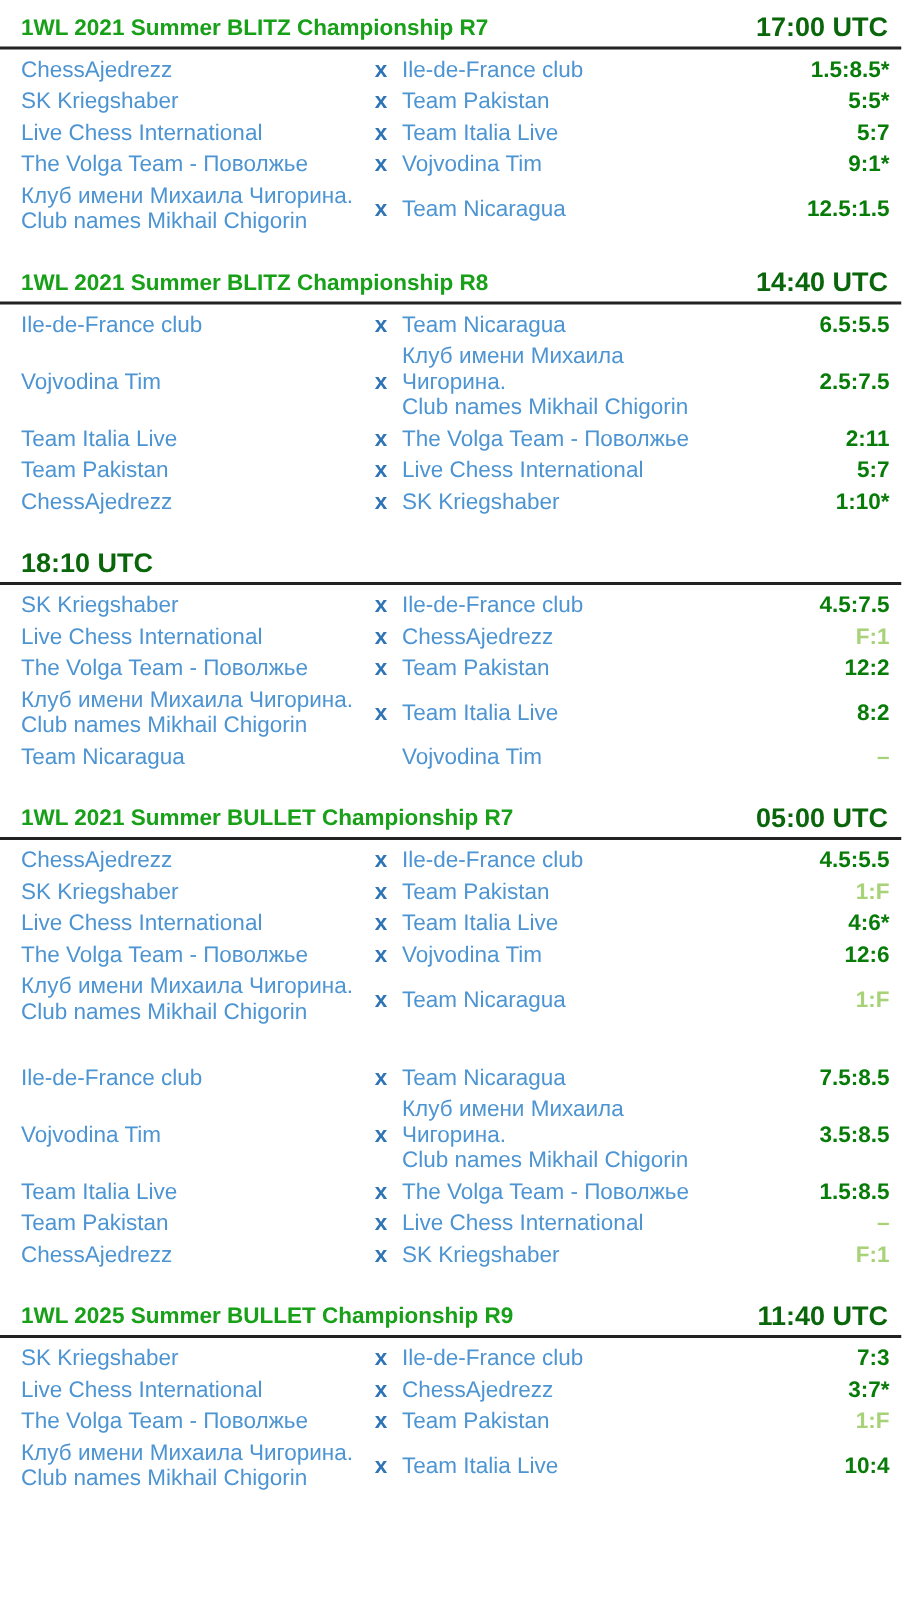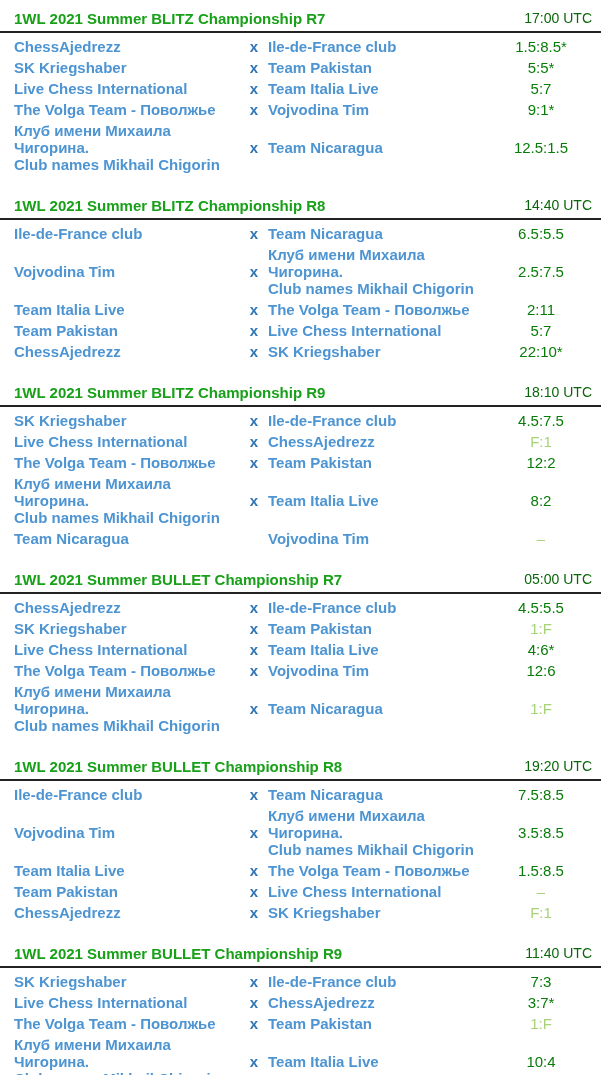--- a/index.html
+++ b/index.html
@@ -16,30 +16,30 @@
   body{font-family:"Liberation Sans","DejaVu Sans",sans-serif;}
   .page{width:601px;min-height:1075px;box-sizing:border-box;padding:8px 0 10px;}
   .section{margin-top:20px;}
   .section:first-of-type{margin-top:0;}
   .section.extra-gap{}
   .sec-header{
     display:flex;justify-content:space-between;align-items:flex-start;
     padding:2px 9px 4px 14px;border-bottom:2px solid var(--divider);
   }
   .sec-title{color:var(--title-green);font-weight:bold;font-size:15px;line-height:17px;}
-  .sec-time{color:var(--time-green);font-weight:normal;font-size:14px;line-height:17px;white-space:nowrap;}
+  .sec-time{color:var(--time-green);font-weight:bold;font-size:18px;line-height:17px;white-space:nowrap;}
   .match-list{padding-top:3px;}
   .row{
     display:grid;grid-template-columns:226px 28px 1fr 104px;
     align-items:center;padding:2px 8px 2px 14px;
     font-size:15px;line-height:17px;
   }
-  .team{color:var(--team-blue);white-space:pre-line;font-weight:bold;}
+  .team{color:var(--team-blue);white-space:pre-line;}
   .vs{color:var(--vs-blue);font-weight:bold;text-align:center;}
-  .score{color:var(--score-green);text-align:center;white-space:nowrap;}
+  .score{color:var(--score-green);text-align:right;white-space:nowrap;font-weight:bold;}
   .score.light{color:var(--light-green);}
 </style>
 </head>
 <body>
 
 <div class="page">
 
   <div class="section">
     <div class="sec-header">
       <span class="sec-title">1WL 2021 Summer BLITZ Championship R7</span>
@@ -116,28 +116,27 @@
     <span class="team">Team Pakistan</span>
     <span class="vs">x</span>
     <span class="team">Live Chess International</span>
     <span class="score">5:7</span>
   </div>
 
   <div class="row">
     <span class="team">ChessAjedrezz</span>
     <span class="vs">x</span>
     <span class="team">SK Kriegshaber</span>
-    <span class="score">22:10*</span>
-  </div>
-</div>
-  </div>
-
-  <div class="section">
-    <div class="sec-header">
-      <span class="sec-title">1WL 2021 Summer BLITZ Championship R9</span>
+    <span class="score">1:10*</span>
+  </div>
+</div>
+  </div>
+
+  <div class="section">
+    <div class="sec-header">
       <span class="sec-time">18:10 UTC</span>
     </div>
     <div class="match-list">
   <div class="row">
     <span class="team">SK Kriegshaber</span>
     <span class="vs">x</span>
     <span class="team">Ile-de-France club</span>
     <span class="score">4.5:7.5</span>
   </div>
 
@@ -210,24 +209,20 @@
     <span class="team">Клуб имени Михаила Чигорина.
 Club names Mikhail Chigorin</span>
     <span class="vs">x</span>
     <span class="team">Team Nicaragua</span>
     <span class="score light">1:F</span>
   </div>
 </div>
   </div>
 
   <div class="section">
-    <div class="sec-header">
-      <span class="sec-title">1WL 2021 Summer BULLET Championship R8</span>
-      <span class="sec-time">19:20 UTC</span>
-    </div>
     <div class="match-list">
   <div class="row">
     <span class="team">Ile-de-France club</span>
     <span class="vs">x</span>
     <span class="team">Team Nicaragua</span>
     <span class="score">7.5:8.5</span>
   </div>
 
   <div class="row">
     <span class="team">Vojvodina Tim</span>
@@ -255,21 +250,21 @@
     <span class="team">ChessAjedrezz</span>
     <span class="vs">x</span>
     <span class="team">SK Kriegshaber</span>
     <span class="score light">F:1</span>
   </div>
 </div>
   </div>
 
   <div class="section">
     <div class="sec-header">
-      <span class="sec-title">1WL 2021 Summer BULLET Championship R9</span>
+      <span class="sec-title">1WL 2025 Summer BULLET Championship R9</span>
       <span class="sec-time">11:40 UTC</span>
     </div>
     <div class="match-list">
   <div class="row">
     <span class="team">SK Kriegshaber</span>
     <span class="vs">x</span>
     <span class="team">Ile-de-France club</span>
     <span class="score">7:3</span>
   </div>
 

